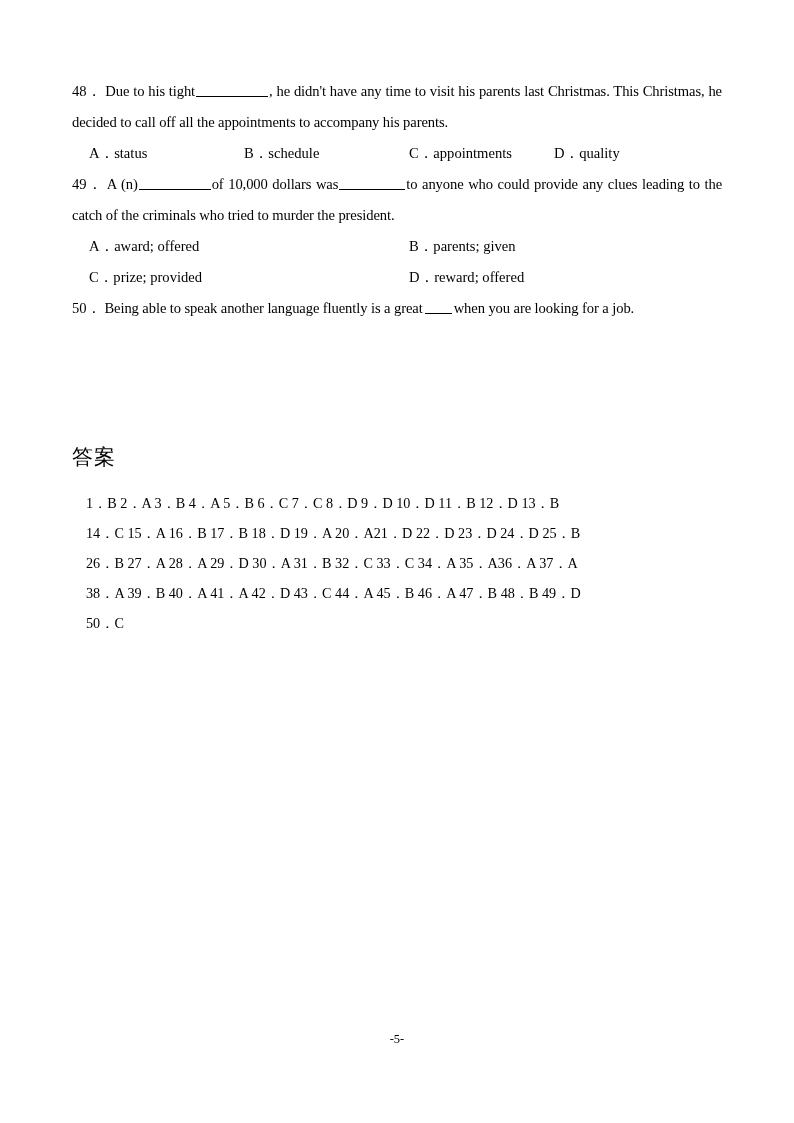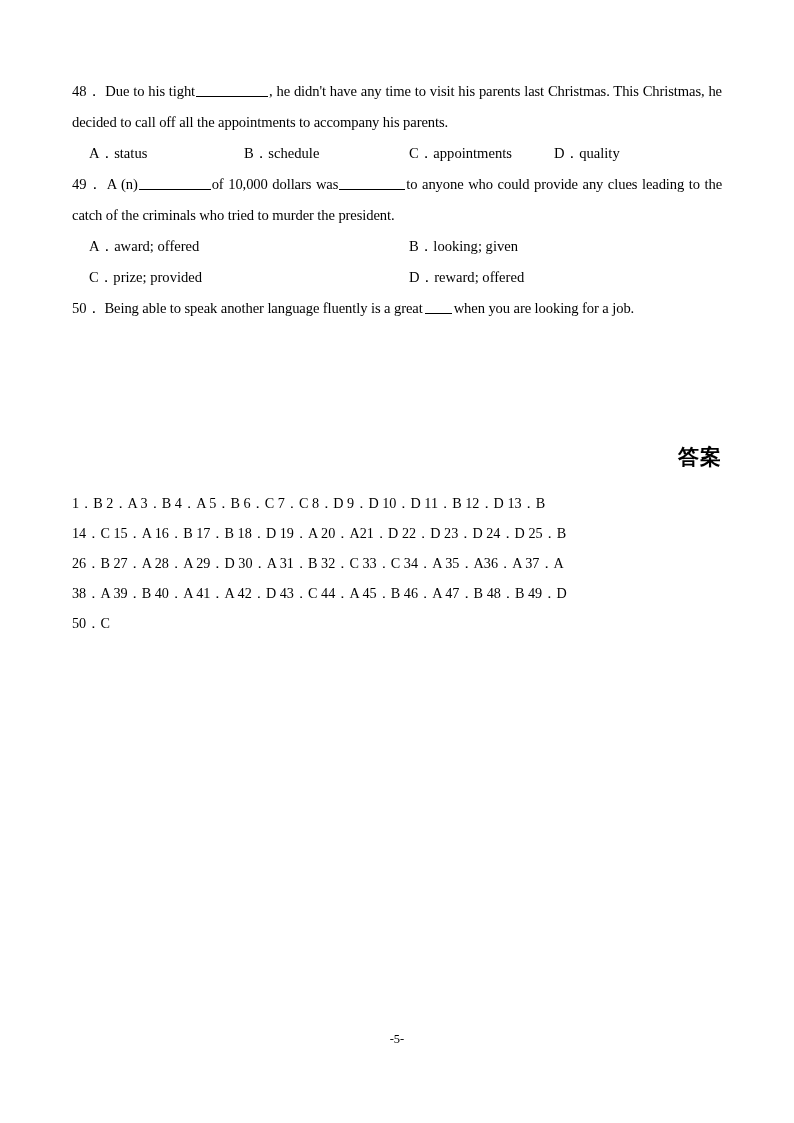--- a/index.html
+++ b/index.html
@@ -86,33 +86,34 @@
   .two .opt-d { left: 337px; }
 
   
   .answers-block {
     position: absolute;
     left: 72px;
     top: 440px;
     width: 650px;
   }
   .answers-title {
-    text-align: right;
+    text-align: left;
     font-size: 21px;
-    font-weight: bold;
+    font-weight: normal;
     font-family: "DejaVu Sans", "Liberation Sans", sans-serif;
     line-height: 34px;
     letter-spacing: 1px;
     margin-bottom: 14px;
   }
   .answer-line {
     font-size: 14.2px;
     line-height: 30px;
     white-space: nowrap;
     letter-spacing: 0;
+    margin-left: 14px;
   }
 
   
   .footer {
     position: absolute;
     left: 0;
     top: 1032px;
     width: 794px;
     text-align: center;
     font-size: 12.5px;
@@ -136,21 +137,21 @@
       <span class="opt opt-c"><span>C．</span><span>appointments</span></span>
       <span class="opt opt-d"><span>D．</span><span>quality</span></span>
     </div>
 
     <div class="question">
       <span class="q-num">49．</span>
       <span>A (n)</span><span class="blank-long"></span><span>of 10,000 dollars was</span><span class="blank-med"></span><span>to anyone who could provide any clues leading to the catch of the criminals who tried to murder the president.</span>
     </div>
     <div class="options-row two">
       <span class="opt opt-a"><span>A．</span><span>award; offered</span></span>
-      <span class="opt opt-b"><span>B．</span><span>looking; given</span></span>
+      <span class="opt opt-b"><span>B．</span><span>parents; given</span></span>
     </div>
     <div class="options-row two">
       <span class="opt opt-c"><span>C．</span><span>prize; provided</span></span>
       <span class="opt opt-d"><span>D．</span><span>reward; offered</span></span>
     </div>
 
     <div class="question">
       <span class="q-num">50．</span>
       <span>Being able to speak another language fluently is a great</span><span class="blank-short"></span><span>when you are looking for a job.</span>
     </div>

